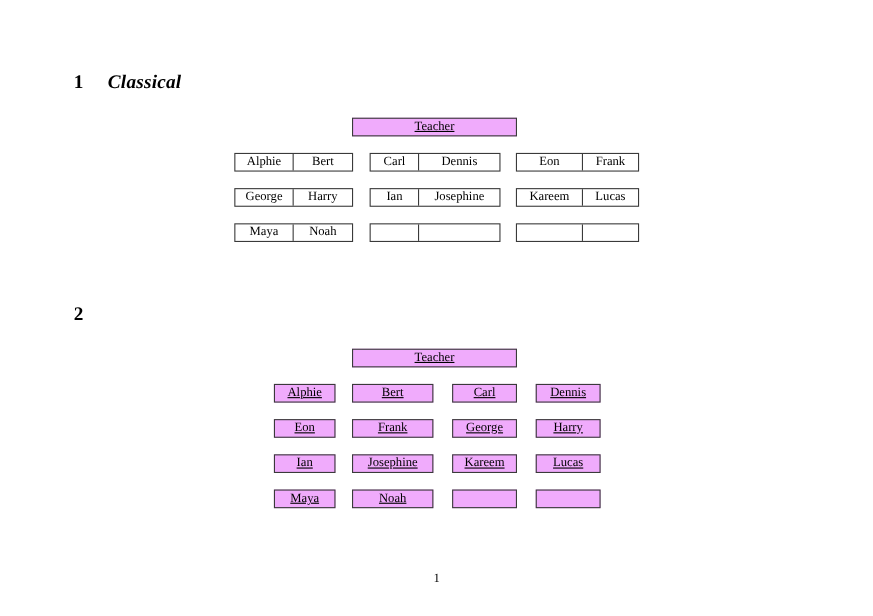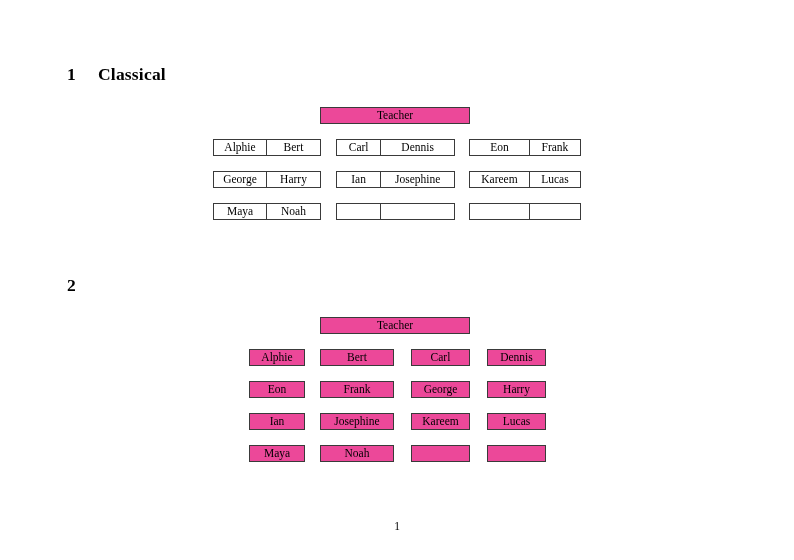--- a/index.html
+++ b/index.html
@@ -32,47 +32,49 @@
     font-size: 17.5px;
     letter-spacing: 0.2px;
     white-space: nowrap;
   }
   .section-heading .sec-num {
     width: 31px;
     font-weight: bold;
   }
   .section-heading .sec-title {
     font-weight: bold;
+    font-style: italic;
   }
   #heading-classical   { left: 67px; top: 64px; }
   #heading-distributed { left: 67px; top: 275px; }
 
   
   .diagram {
     position: absolute;
     left: 0;
     top: 0;
     width: 794px;
     height: 0;
   }
 
   
   .box {
     position: absolute;
     box-sizing: border-box;
     border: 1px solid #3a3a3a;
-    background: #ec4899;
+    background: #f0abfc;
     font-size: 11.5px;
     line-height: 1;
     display: flex;
     align-items: center;
     justify-content: center;
     text-align: center;
     white-space: nowrap;
     overflow: hidden;
+    text-decoration: underline;
   }
 
   
   .teacher-box {
     height: 17px;
     font-size: 11.5px;
   }
 
   
   .group {

